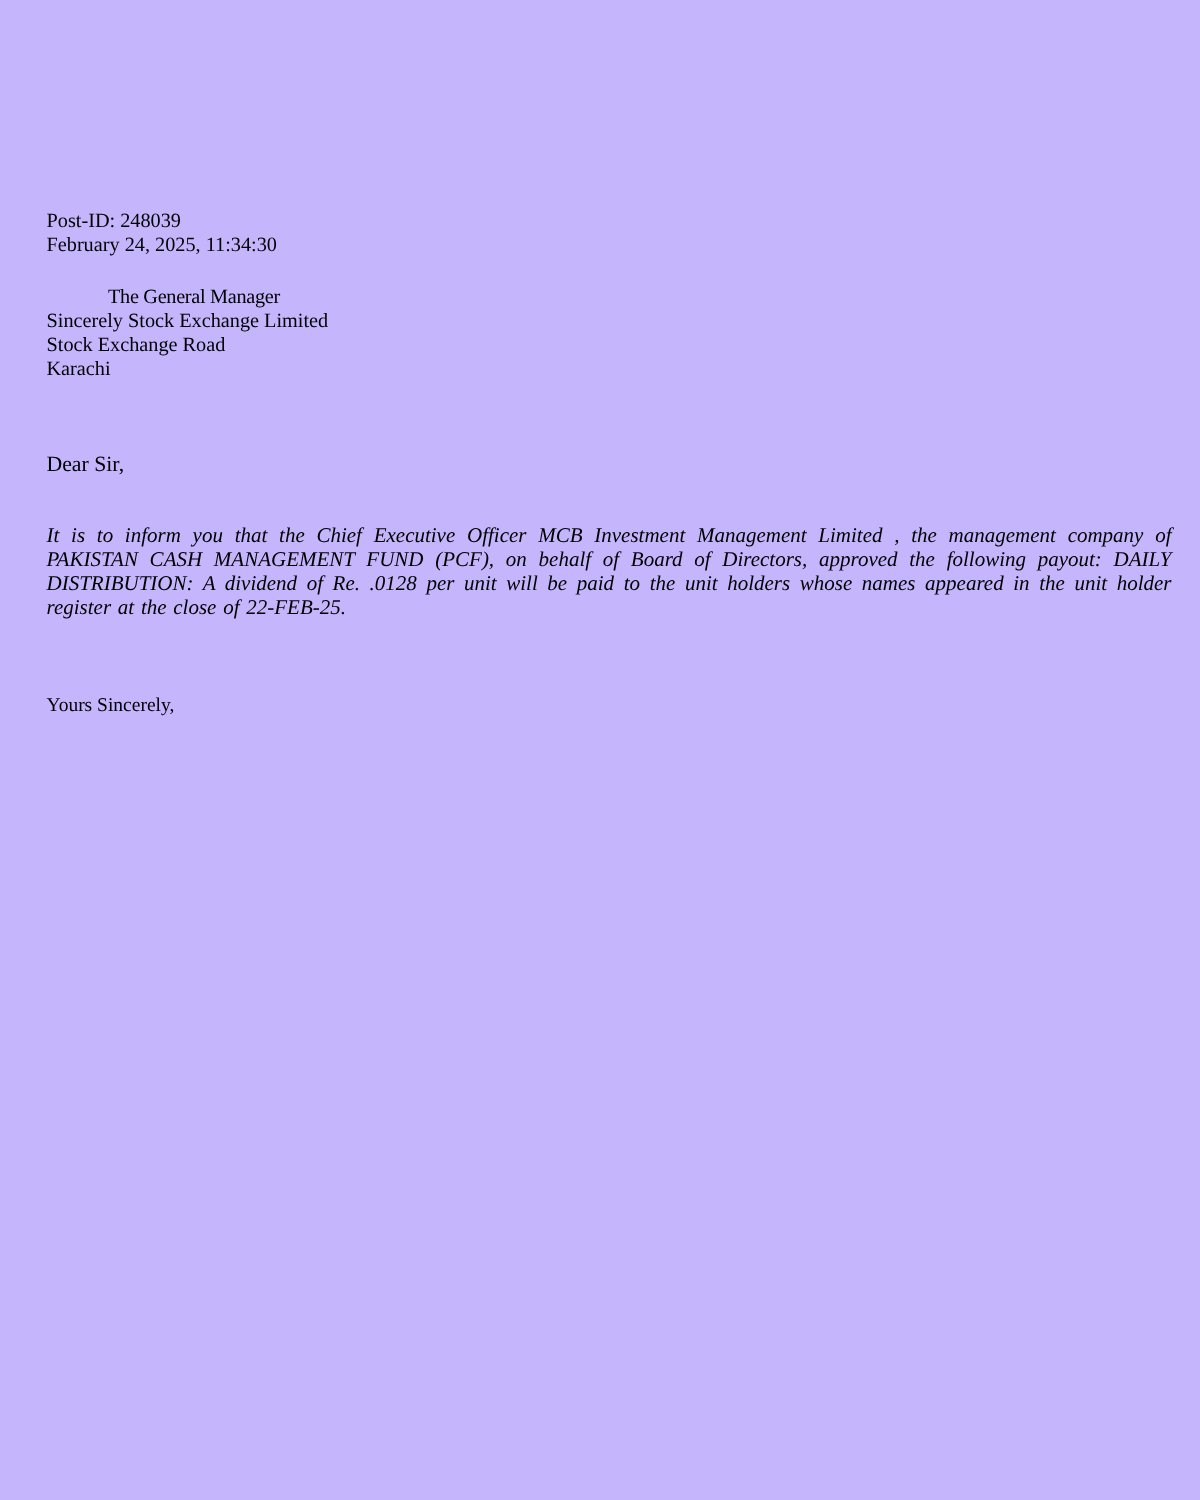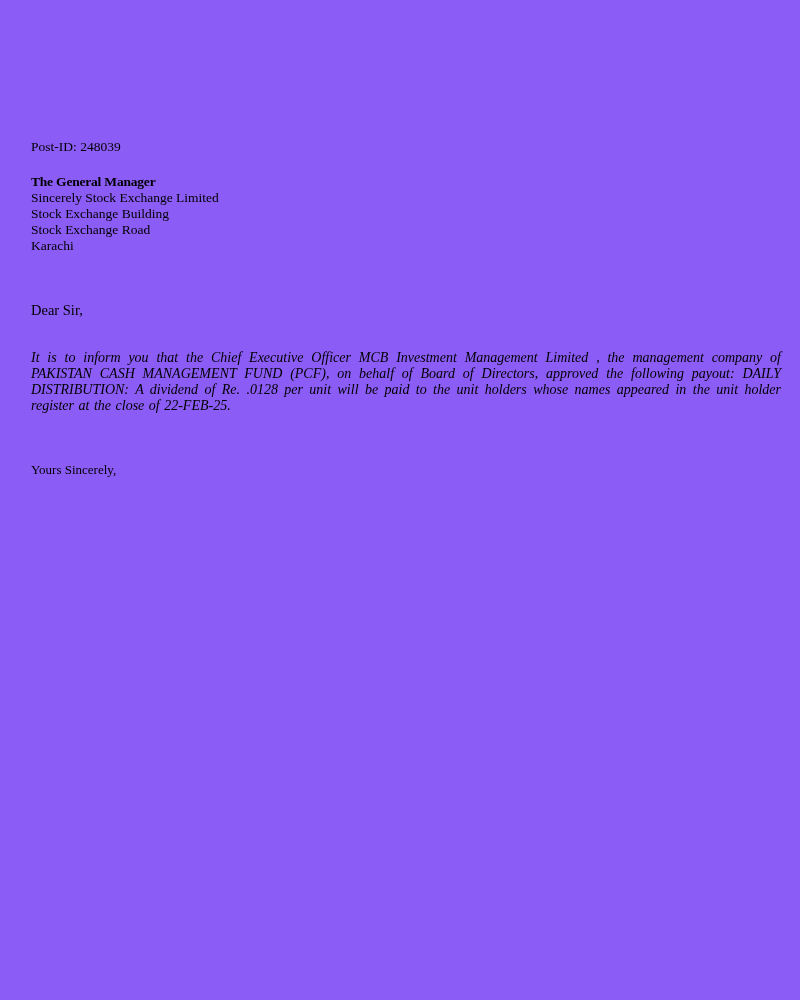--- a/index.html
+++ b/index.html
@@ -4,43 +4,44 @@
 <style>
   html, body {
     margin: 0;
     padding: 0;
     background: #ffffff;
   }
   .page {
     position: relative;
     width: 800px;
     height: 1000px;
-    background: #8b5cf6;
+    background: #c4b5fd;
     font-family: "Liberation Serif", "DejaVu Serif", serif;
     color: #000000;
     font-size: 13.5px;
     line-height: 16px;
     box-sizing: border-box;
   }
   .content {
     position: absolute;
     left: 31px;
     top: 139px;
     width: 750px;
   }
   .meta-line {
     margin: 0;
     padding: 0;
   }
   .recipient-block {
     margin-top: 19px;
   }
   .recipient-name {
-    font-weight: bold;
+    font-weight: normal;
     letter-spacing: -0.2px;
+    margin-left: 41px;
   }
   .subject-line {
     margin-top: 51px;
   }
   .subject-label {
     font-weight: bold;
   }
   .salutation {
     margin-top: 48px;
     font-size: 14.5px;
@@ -58,25 +59,25 @@
     font-size: 13px;
   }
 </style>
 </head>
 <body>
 
 <div class="page">
   <div class="content">
 
     <div class="meta-line">Post-ID: 248039</div>
+    <div class="meta-line">February 24, 2025, 11:34:30</div>
 
     <div class="recipient-block">
       <div class="recipient-name">The General Manager</div>
       <div class="meta-line">Sincerely Stock Exchange Limited</div>
-      <div class="meta-line">Stock Exchange Building</div>
       <div class="meta-line">Stock Exchange Road</div>
       <div class="meta-line">Karachi</div>
     </div>
 
 
     <div class="salutation">Dear Sir,</div>
 
     <div class="body-paragraph">It is to inform you that the Chief Executive Officer MCB Investment Management Limited , the management company of PAKISTAN CASH MANAGEMENT FUND (PCF), on behalf of Board of Directors, approved the following payout: DAILY DISTRIBUTION: A dividend of Re. .0128 per unit will be paid to the unit holders whose names appeared in the unit holder register at the close of 22-FEB-25.</div>
 
     <div class="closing">Yours Sincerely,</div>

